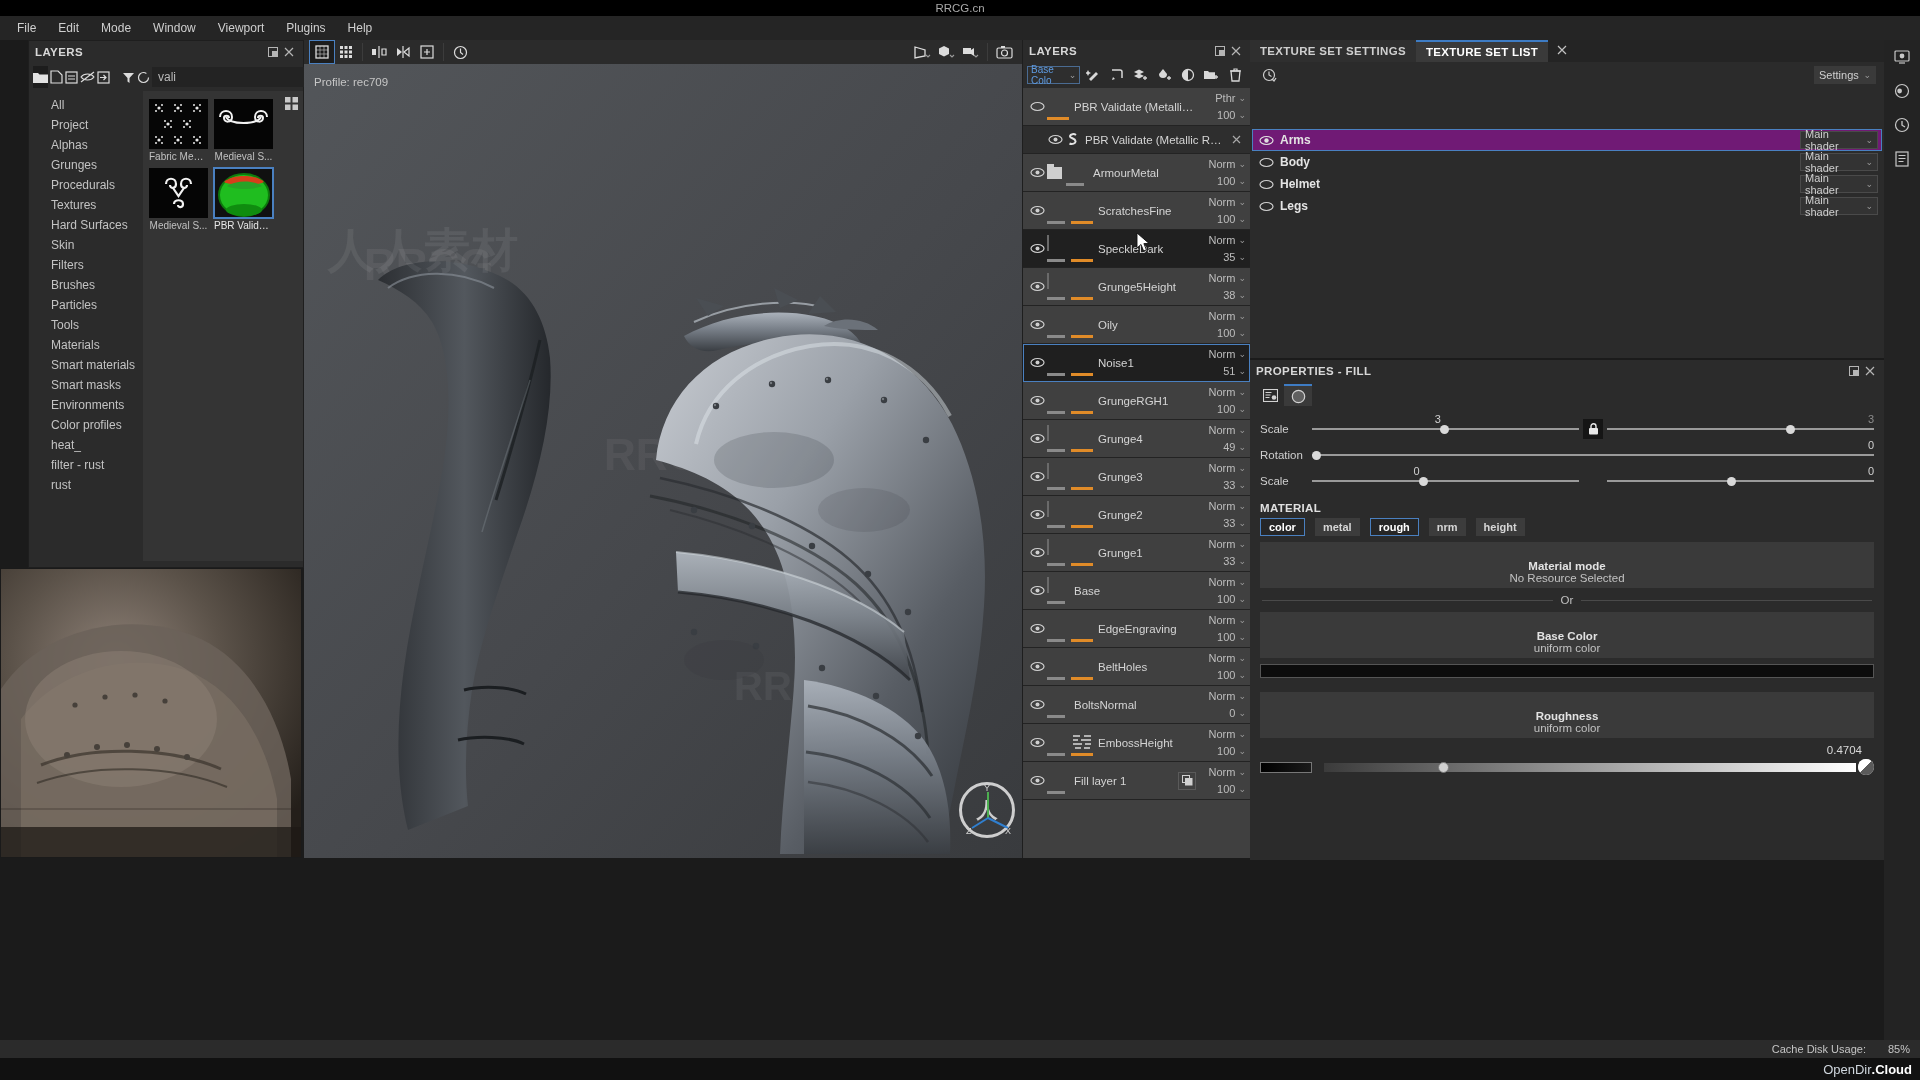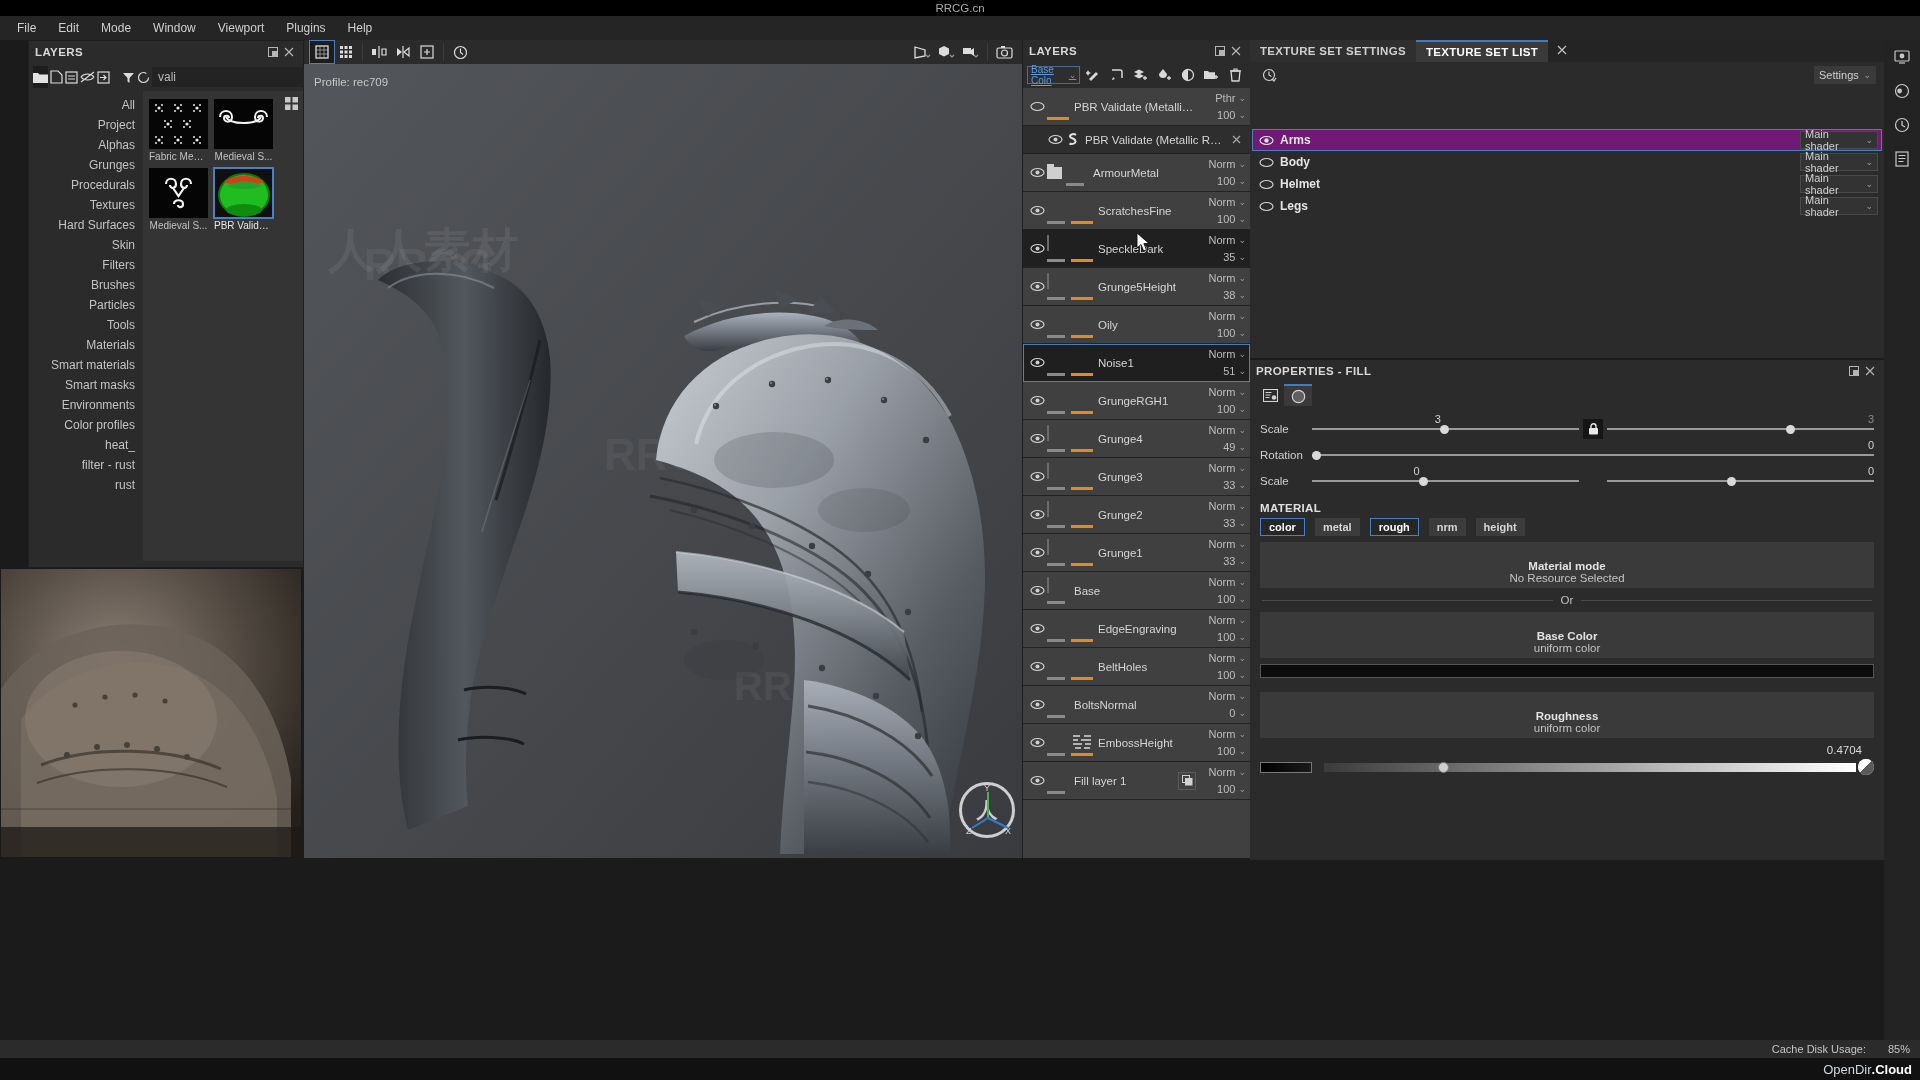--- a/index.html
+++ b/index.html
@@ -42,21 +42,21 @@
   #shelf .toolrow { height: 28px; display: flex; align-items: center;
                     background:#2b2b2b; padding: 0 4px; gap:2px;}
   .ticon { width: 22px; height: 22px; display:flex; align-items:center;
            justify-content:center; color:#cfcfcf; }
   .ticon.sel { background:#1d1d1d; }
   .tsep { width:1px; height:18px; background:#3c3c3c; margin:0 4px; }
   .searchbox { flex:1; height:20px; background:#232323; border:none;
                color:#b9b9b9; font-size:12px; padding:0 6px; outline:none;
                font-family:"Liberation Sans", sans-serif; }
   .shelf-body { display:flex; height: 470px; }
-  .cats { width: 114px; background:#2b2b2b; padding-top:4px; overflow:hidden;text-align:right; }
+  .cats { width: 114px; background:#2b2b2b; padding-top:4px; overflow:hidden; }
   .cat { padding: 3px 8px 3px 22px; font-size:12px; color:#c3c3c3;
          white-space:nowrap; }
   .grid-area { flex:1; background:#343434; position:relative; padding:6px; }
   .grid-top { position:absolute; right:4px; top:4px; width:16px; height:16px;
               color:#c9c9c9; display:flex; align-items:center; justify-content:center;}
   .tgrid { display:flex; flex-wrap:wrap; gap:6px; margin-top:2px; }
   .thumb { width:59px; }
   .thumb .sq { width:59px; height:50px; background:#111; position:relative;
                overflow:hidden; }
   .thumb.active .sq { outline: 2px solid #4a80c0; outline-offset:-1px; }
@@ -100,21 +100,21 @@
             background: radial-gradient(ellipse at 40% 40%, #6d6259 0%, #3d362f 60%, #201c18 100%);
             border:1px solid #1a1a1a; overflow:hidden; }
 
   
   #layers { left:1022px; top:40px; width:228px; height:818px;
             background:#404040; border-left:1px solid #1e1e1e; }
   #layers .lt { height:26px; display:flex; align-items:center; gap:2px;
                 padding:0 4px; background:#2b2b2b; }
   .blendsel { width:54px; height:18px; background:#2e2e2e;
               border:1px solid #4a6b92; color:#5e9ae0; font-size:10px;
-              display:flex; align-items:center; padding:0 3px;text-decoration:underline; }
+              display:flex; align-items:center; padding:0 3px; }
   .blendsel .cv { margin-left:auto; color:#9e9e9e; font-size:9px; }
   .licon { width:22px; height:22px; display:flex; align-items:center;
            justify-content:center; color:#d0d0d0; }
   .layer-list { height: 768px; overflow:hidden; }
   .lrow { height:38px; display:flex; align-items:center; position:relative;
           border-bottom:1px solid #232323; padding-left:4px; }
   .lrow.sel { background:#1f1f1f; outline:1px solid #4a80c0; outline-offset:-1px; }
   .lrow.hl { background:#202020; }
   .eye { width:20px; height:20px; display:flex; align-items:center;
          justify-content:center; color:#cfcfcf; flex:0 0 20px; }

